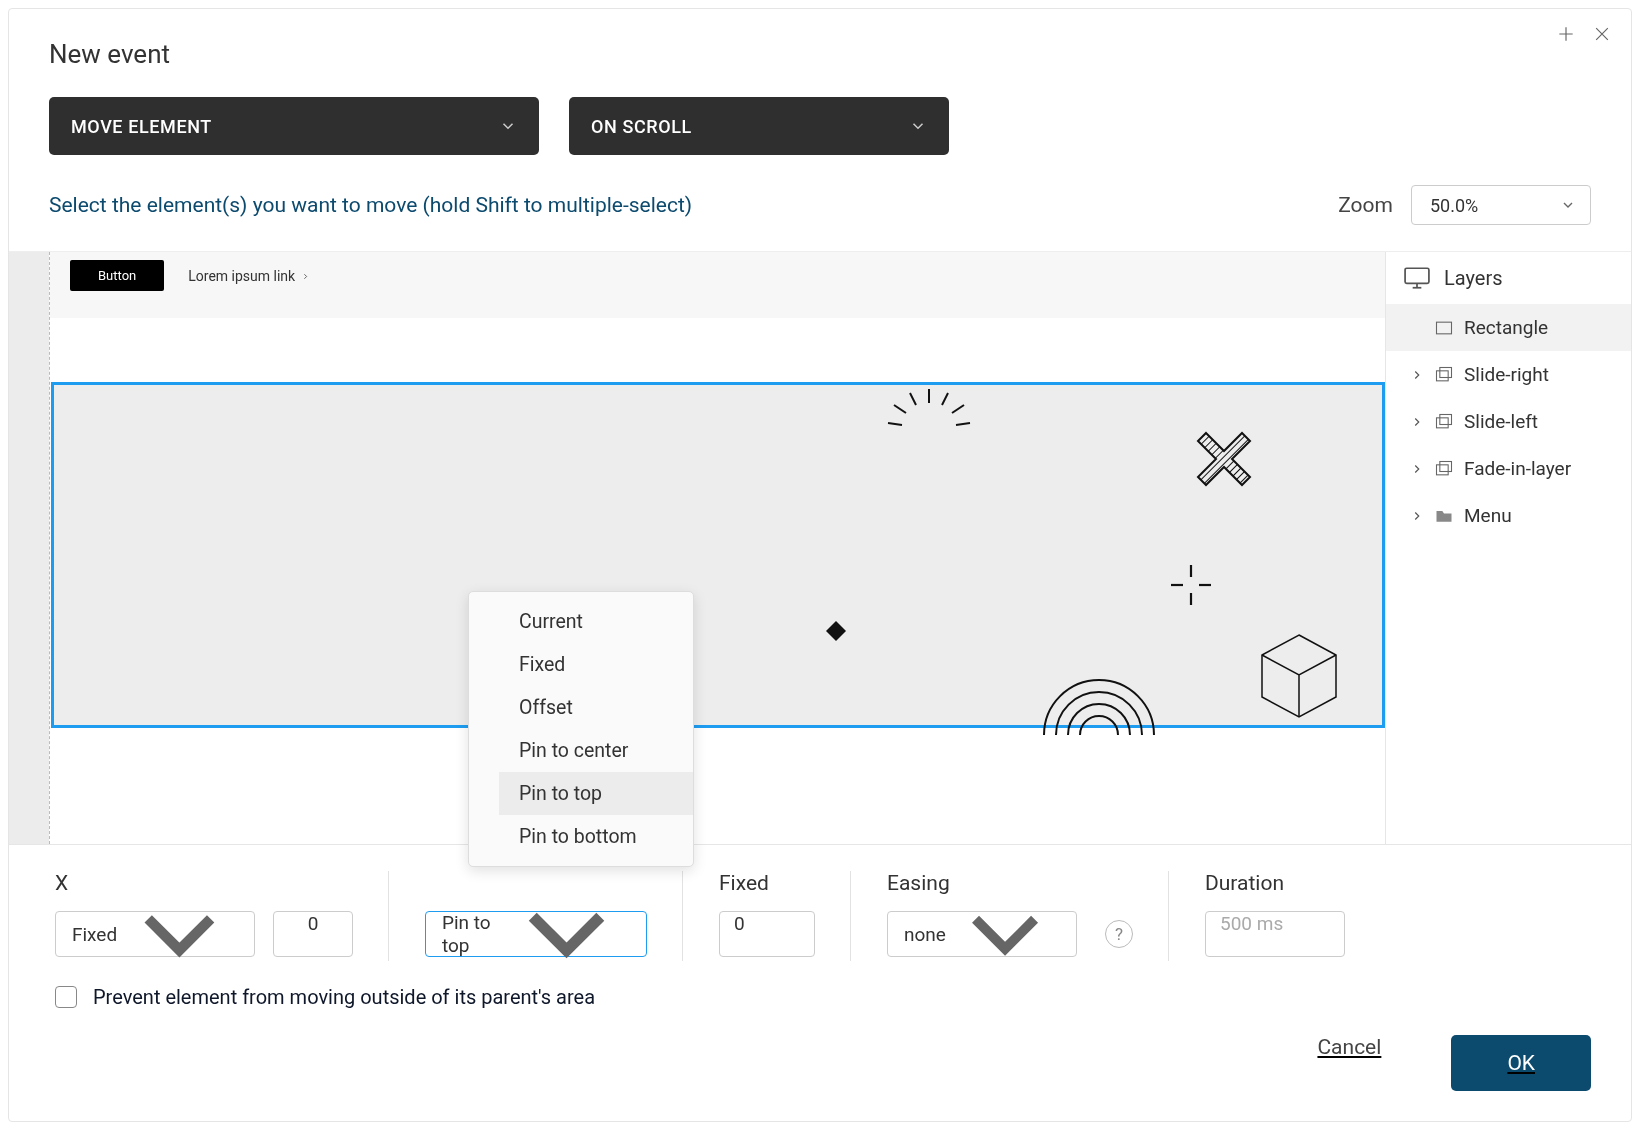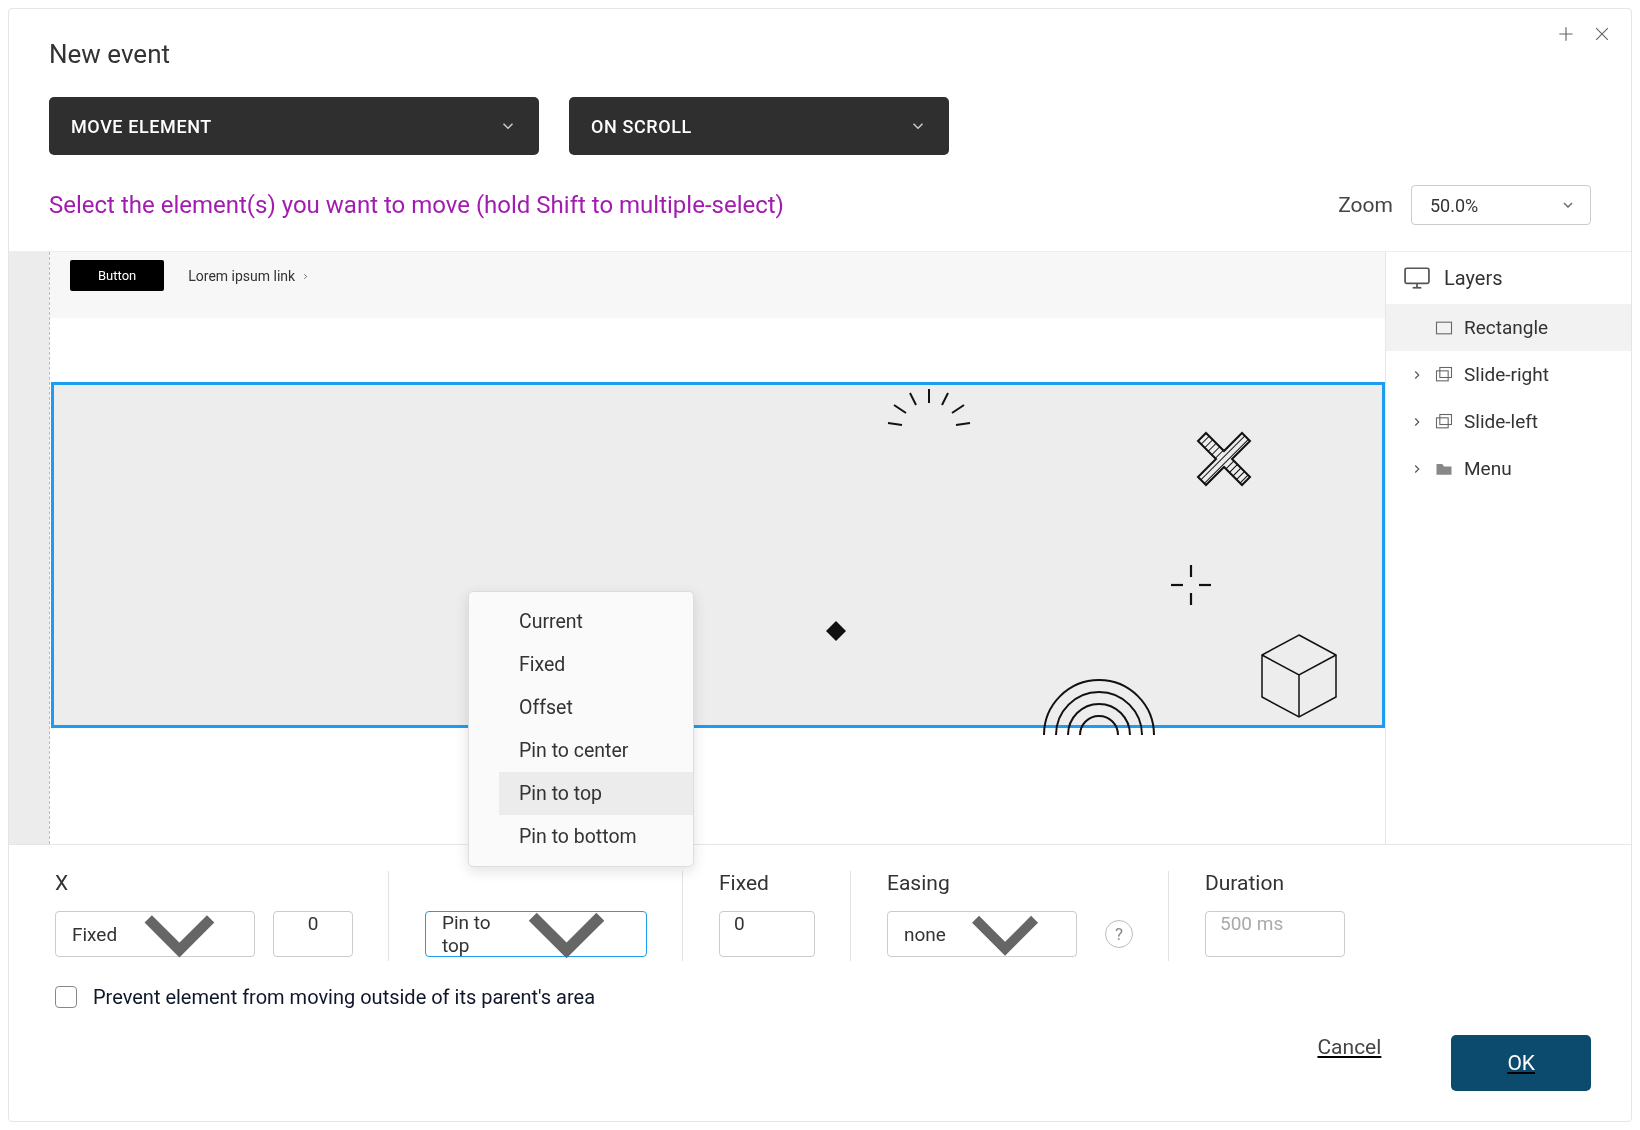--- a/index.html
+++ b/index.html
@@ -15,21 +15,21 @@
 
 
 .selects-row { display: flex; gap: 30px; padding: 18px 40px 30px 40px; }
 .dark-select { background: #2f2f2f; color: #fff; border-radius: 5px; height: 58px; display: flex; align-items: center; padding: 0 22px; cursor: pointer; position: relative; font-size: 18px; letter-spacing: 0.6px; font-weight: 500; justify-content: space-between; }
 .dark-select .chev { width: 18px; height: 18px; }
 .ds-trigger { width: 380px; }
 .ds-action { width: 490px; }
 
 
 .instr-row { display: flex; align-items: center; justify-content: space-between; padding: 0 40px 20px 40px; }
-.instr-text { font-size: 24px; color: #a21caf; }
+.instr-text { font-size: 21px; color: #0c4a6e; }
 .zoom-wrap { display: flex; align-items: center; gap: 18px; }
 .zoom-label { font-size: 21px; color: #444; }
 .zoom-select { border: 1px solid #ccc; border-radius: 4px; height: 40px; width: 180px; display: flex; align-items: center; justify-content: space-between; padding: 0 14px 0 18px; font-size: 18px; color: #333; cursor: pointer; }
 .zoom-select .chev-sm { width: 16px; height: 16px; }
 
 
 .workspace { flex: 1; display: flex; border-top: 1px solid #eee; margin-top: 6px; min-height: 0; }
 .canvas-col { flex: 1; background: #ececec; position: relative; overflow: hidden; }
 .canvas-inner { position: absolute; left: 40px; right: 0; top: 0; bottom: 0; background: #fff; border-left: 1px dashed #bbb; }
 .canvas-top-strip { height: 66px; background: #f7f7f7; display:flex; align-items:flex-start; padding:8px 20px; gap:24px; position:relative;}
@@ -238,20 +238,30 @@
             <svg class="layer-icon" viewBox="0 0 24 24">
               <rect x="3" y="7" width="14" height="12"></rect>
               <rect x="7" y="3" width="14" height="12"></rect>
             </svg>
             <span>Slide-left</span>
           </div>
           <div class="layer-row has-children">
             <svg class="expander" viewBox="0 0 24 24">
               <path d="M9 6l6 6-6 6" fill="none" stroke="#555" stroke-width="2"></path>
             </svg>
+            <svg class="layer-icon" viewBox="0 0 24 24">
+              <rect x="3" y="7" width="14" height="12"></rect>
+              <rect x="7" y="3" width="14" height="12"></rect>
+            </svg>
+            <span>Fade-in-layer</span>
+          </div>
+          <div class="layer-row has-children">
+            <svg class="expander" viewBox="0 0 24 24">
+              <path d="M9 6l6 6-6 6" fill="none" stroke="#555" stroke-width="2"></path>
+            </svg>
             <svg class="layer-icon filled" viewBox="0 0 24 24">
               <path d="M3 6h7l2 3h9v10H3z"></path>
             </svg>
             <span>Menu</span>
           </div>
         </div>
     </div>
   </div>
 
   <div class="controls">

